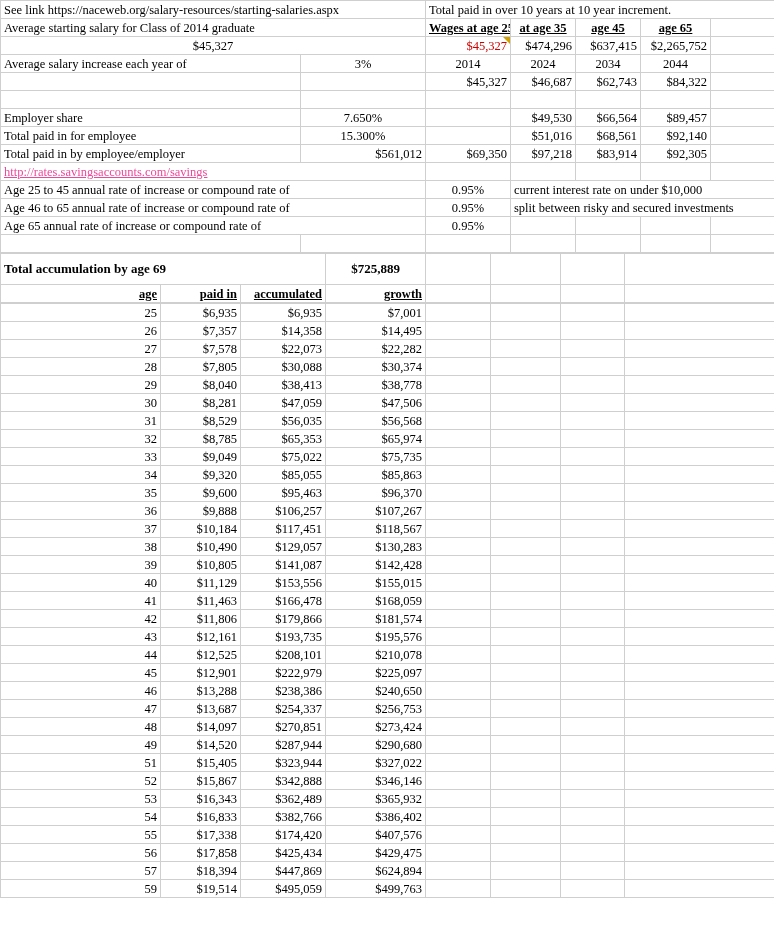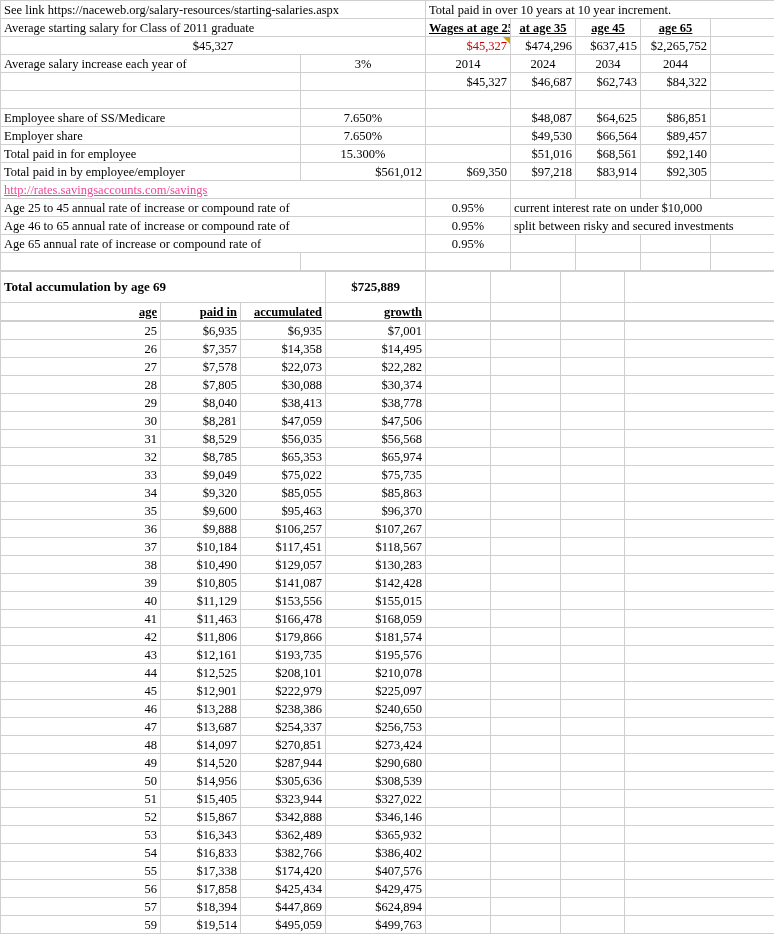--- a/index.html
+++ b/index.html
@@ -75,21 +75,21 @@
       <col style="width:65px">
       <col style="width:70px">
       <col style="width:64px">
     </colgroup>
     <tbody>
         <tr>
       <td class="l" colspan="2">See link https://naceweb.org/salary-resources/starting-salaries.aspx</td>
       <td class="l" colspan="5">Total paid in over 10 years at 10 year increment.</td>
     </tr>
     <tr>
-      <td class="l" colspan="2">Average starting salary for Class of 2011 graduate</td>
+      <td class="l" colspan="2">Average starting salary for Class of 2014 graduate</td>
       <td class="c b u">Wages at age 25</td>
       <td class="c b u">at age 35</td>
       <td class="c b u">age 45</td>
       <td class="c b u">age 65</td>
       <td></td>
     </tr>
     <tr>
       <td class="c" colspan="2">$45,327</td>
       <td class="r red tickmark">$45,327</td>
       <td class="r">$474,296</td>
@@ -115,29 +115,20 @@
       <td class="r">$84,322</td>
       <td></td>
     </tr>
     <tr class="blank-row">
       <td></td>
       <td></td>
       <td></td>
       <td></td>
       <td></td>
       <td></td>
-      <td></td>
-    </tr>
-    <tr>
-      <td class="l">Employee share of SS/Medicare</td>
-      <td class="c">7.650%</td>
-      <td class="r"></td>
-      <td class="r">$48,087</td>
-      <td class="r">$64,625</td>
-      <td class="r">$86,851</td>
       <td></td>
     </tr>
     <tr>
       <td class="l">Employer share</td>
       <td class="c">7.650%</td>
       <td class="r"></td>
       <td class="r">$49,530</td>
       <td class="r">$66,564</td>
       <td class="r">$89,457</td>
       <td></td>
@@ -487,30 +478,20 @@
           <td class="r">49</td>
           <td class="r">$14,520</td>
           <td class="r">$287,944</td>
           <td class="r">$290,680</td>
           <td></td>
           <td></td>
           <td></td>
           <td></td>
         </tr>
         <tr>
-          <td class="r">50</td>
-          <td class="r">$14,956</td>
-          <td class="r">$305,636</td>
-          <td class="r">$308,539</td>
-          <td></td>
-          <td></td>
-          <td></td>
-          <td></td>
-        </tr>
-        <tr>
           <td class="r">51</td>
           <td class="r">$15,405</td>
           <td class="r">$323,944</td>
           <td class="r">$327,022</td>
           <td></td>
           <td></td>
           <td></td>
           <td></td>
         </tr>
         <tr>

